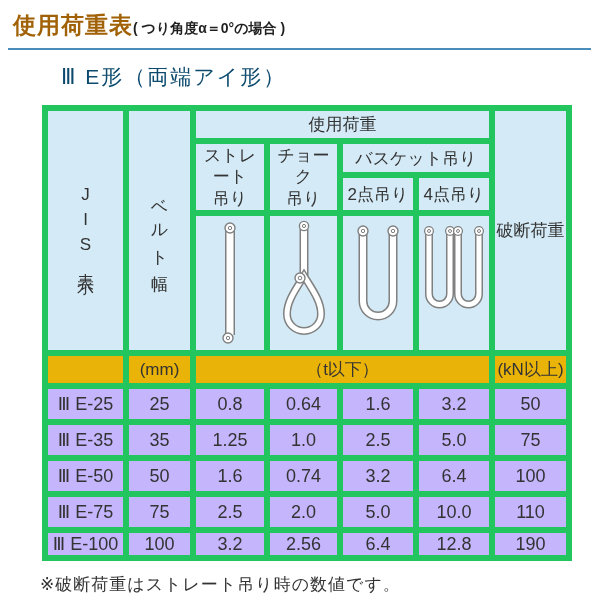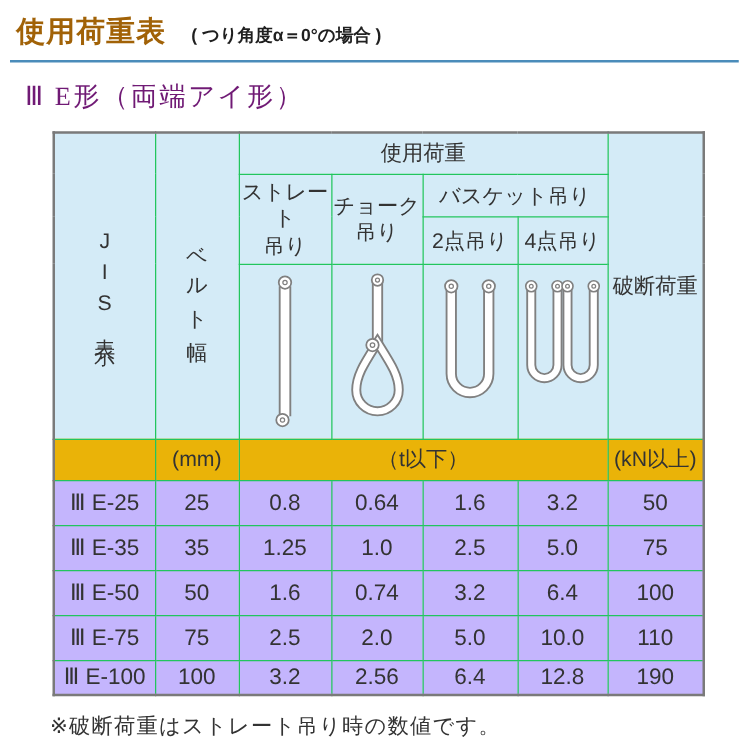--- a/index.html
+++ b/index.html
@@ -5,32 +5,32 @@
   * { box-sizing: border-box; margin: 0; padding: 0; }
   html, body {
     width: 600px; height: 600px;
     background: #ffffff;
     font-family: "Liberation Sans", "DejaVu Sans", sans-serif;
     color: #333333;
     overflow: hidden;
   }
   .title-row { margin: 10px 0 0 13px; display: flex; align-items: baseline; }
   .title-main { font-size: 23px; font-weight: bold; color: #a16207; letter-spacing: 1px; }
-  .title-note { font-size: 14px; font-weight: bold; color: #1f1f1f; margin-left: 20px; }
+  .title-note { font-size: 14px; font-weight: bold; color: #1f1f1f; margin-left: 0; }
   .accent-rule { height: 2px; background: #4a8cba; margin: 7px 9px 0 8px; }
-  .subtitle { margin: 13px 0 0 20px; font-size: 21px; font-weight: normal; color: #701a75; letter-spacing: 2px; font-family: Liberation Serif, serif; }
+  .subtitle { margin: 13px 0 0 61px; font-size: 21px; font-weight: normal; color: #0c4a6e; letter-spacing: 2px; }
 
   table.load-table {
     border-collapse: collapse;
     table-layout: fixed;
     margin: 14px 0 0 42px;
     border: 2px solid #7a7a7a;
   }
   .load-table td {
-    border: 1px solid #22c55e;
+    border: 6px solid #22c55e;
     text-align: center;
     vertical-align: middle;
     font-size: 17px;
     color: #333333;
     padding: 0;
   }
   .hd { background: #d4ebf7; }
   .wrap2 { white-space: pre-line; line-height: 1.25; }
   .vert {
     writing-mode: vertical-rl;

